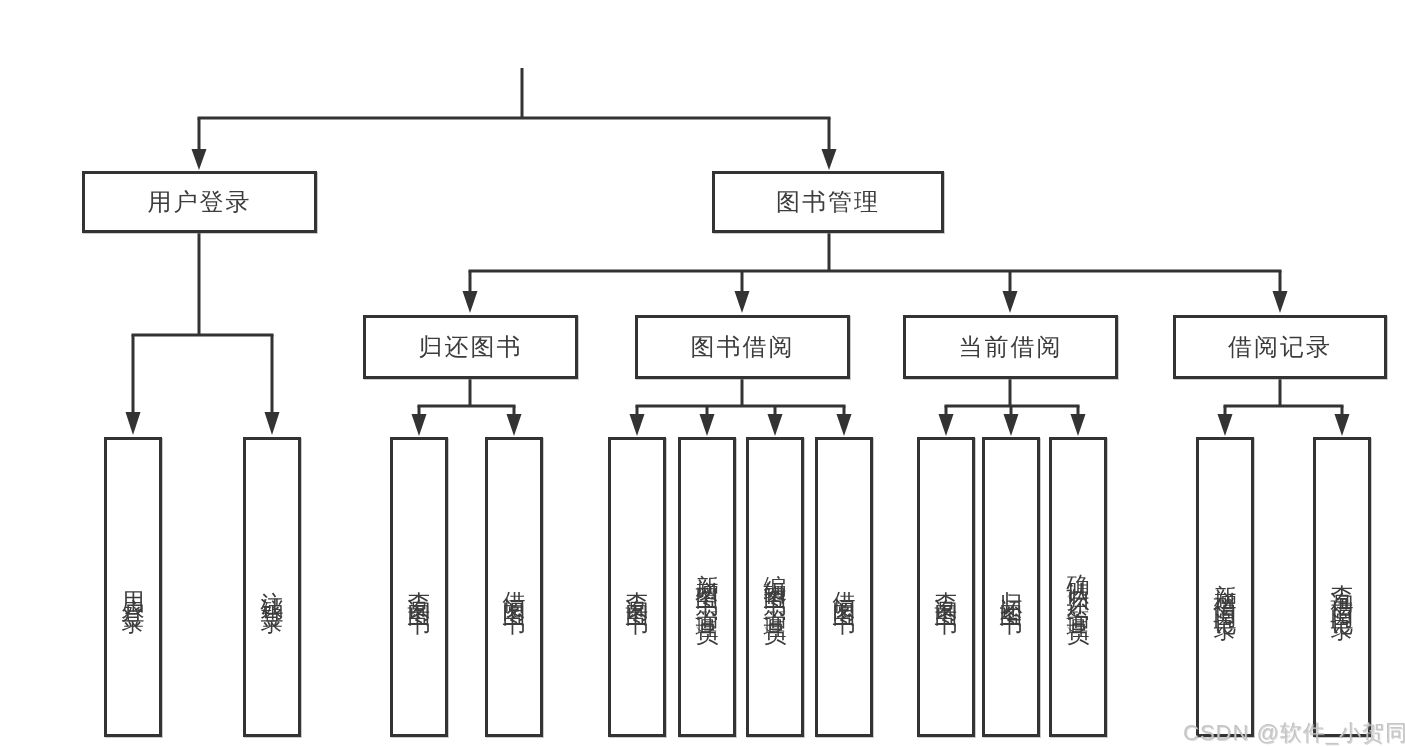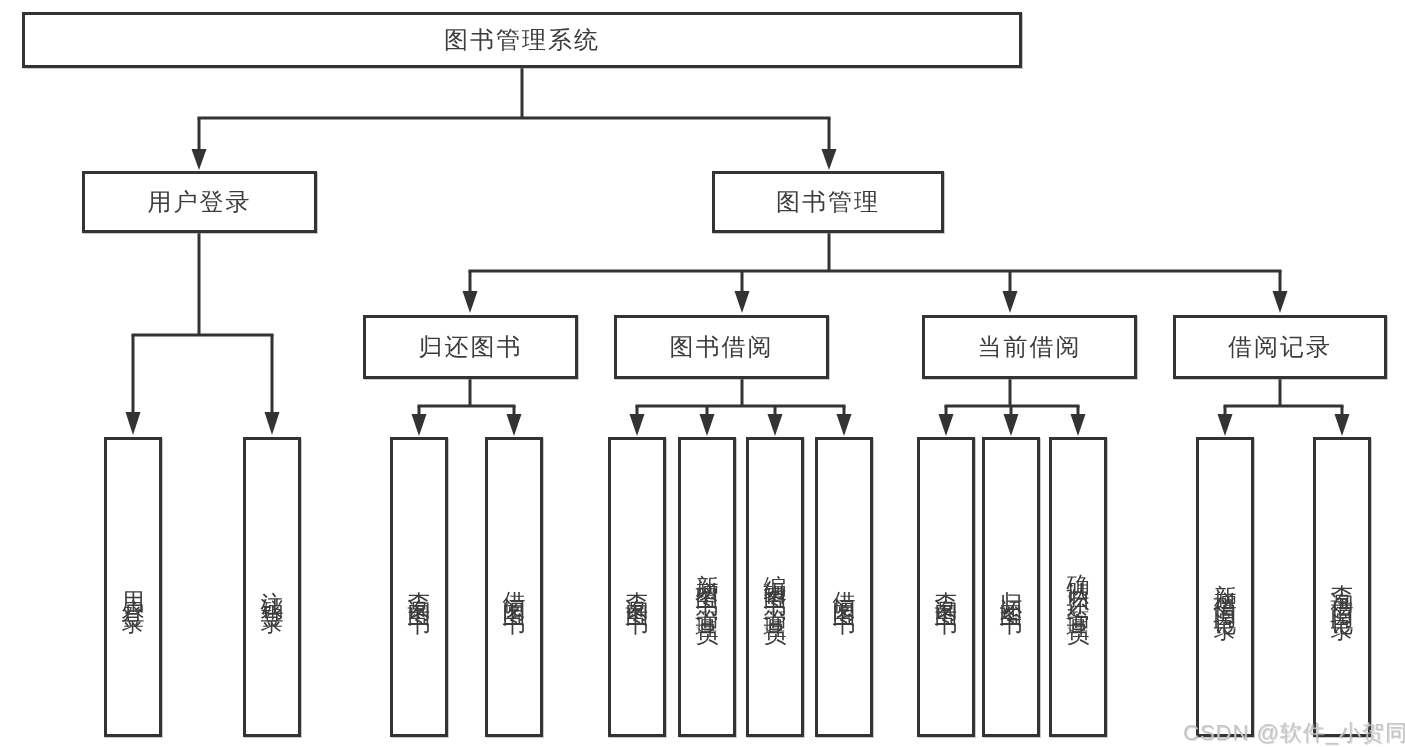--- a/index.html
+++ b/index.html
@@ -58,22 +58,22 @@
     line-height:1;
     white-space:nowrap;
   }
   
   .n-root{left:22px;top:12px;width:1000px;height:56px;}
   
   .n-user-login{left:82px;top:171px;width:235px;height:62px;}
   .n-book-mgmt{left:712px;top:171px;width:232px;height:62px;}
   
   .n-l3-0{left:363px;top:315px;width:215px;height:64px;}
-  .n-l3-1{left:614px;top:315px;width:215px;height:64px;}
-  .n-l3-2{left:922px;top:315px;width:215px;height:64px;}
+  .n-l3-1{left:635px;top:315px;width:215px;height:64px;}
+  .n-l3-2{left:903px;top:315px;width:215px;height:64px;}
   .n-l3-3{left:1173px;top:315px;width:214px;height:64px;}
   
   .leaf{top:437px;width:58px;height:300px;}
   .n-a0{left:104px;} .n-a1{left:243px;}
   .n-b0{left:390px;} .n-b1{left:485px;}
   .n-c0{left:608px;} .n-c1{left:678px;} .n-c2{left:746px;} .n-c3{left:815px;}
   .n-d0{left:917px;} .n-d1{left:982px;} .n-d2{left:1049px;}
   .n-e0{left:1196px;} .n-e1{left:1313px;}
   .watermark{
     position:absolute;
@@ -147,23 +147,20 @@
     <polygon points="1070.5,414 1085.5,414 1078,436"></polygon>
 
     <line x1="1280" y1="379" x2="1280" y2="406"></line>
     <line x1="1223.5" y1="406" x2="1343.5" y2="406"></line>
     <line x1="1225" y1="406" x2="1225" y2="414"></line>
     <polygon points="1217.5,414 1232.5,414 1225,436"></polygon>
     <line x1="1342" y1="406" x2="1342" y2="414"></line>
     <polygon points="1334.5,414 1349.5,414 1342,436"></polygon>
   </svg>
 
-  <div class="node h n-root">
-    <span>图书管理系统</span>
-  </div>
 
   <div class="node h n-user-login">
     <span>用户登录</span>
   </div>
   <div class="node h n-book-mgmt">
     <span>图书管理</span>
   </div>
 
   <div class="node h n-l3-0">
     <span>归还图书</span>

